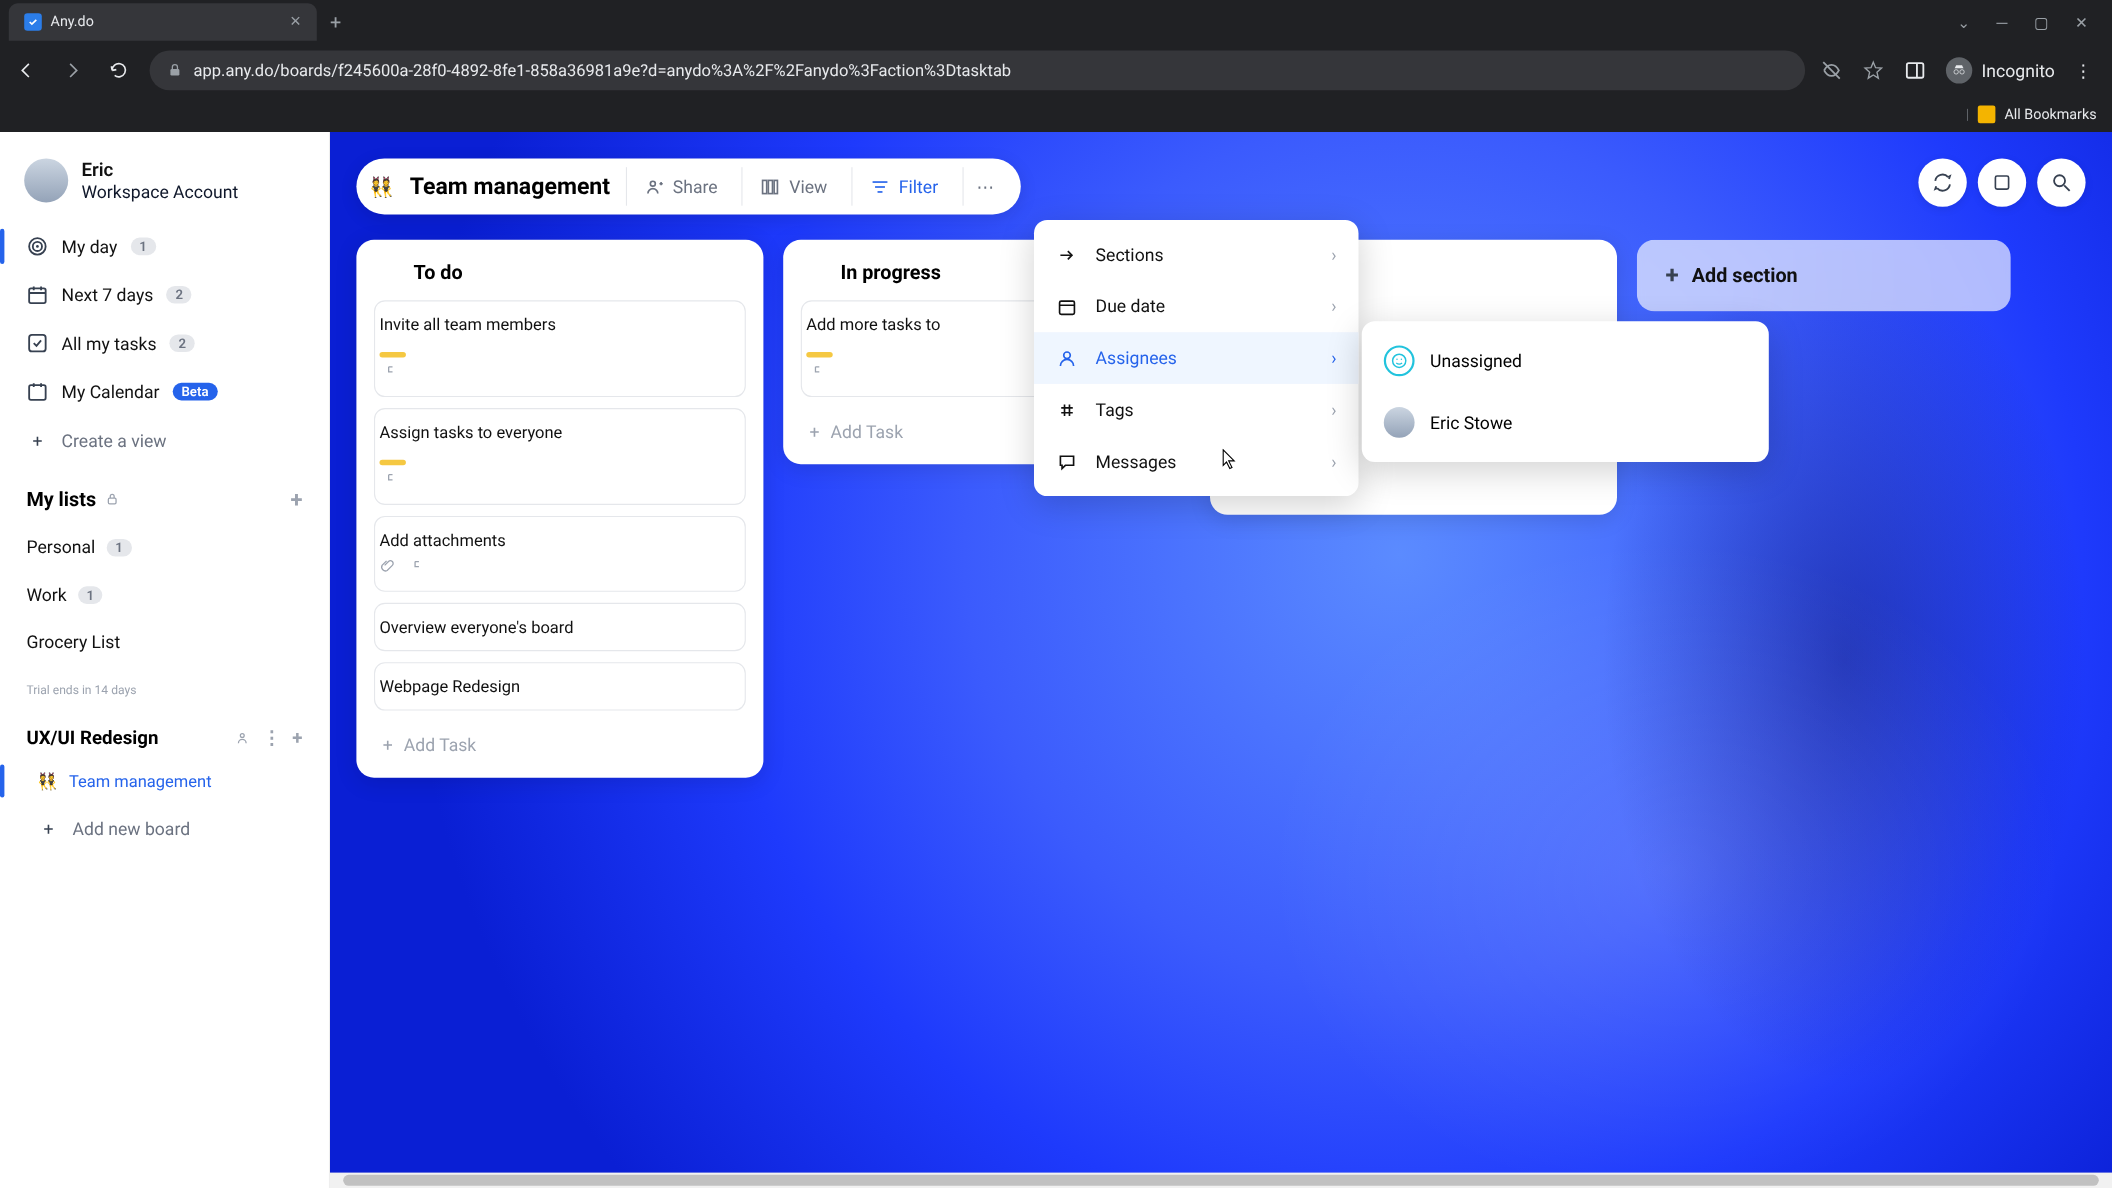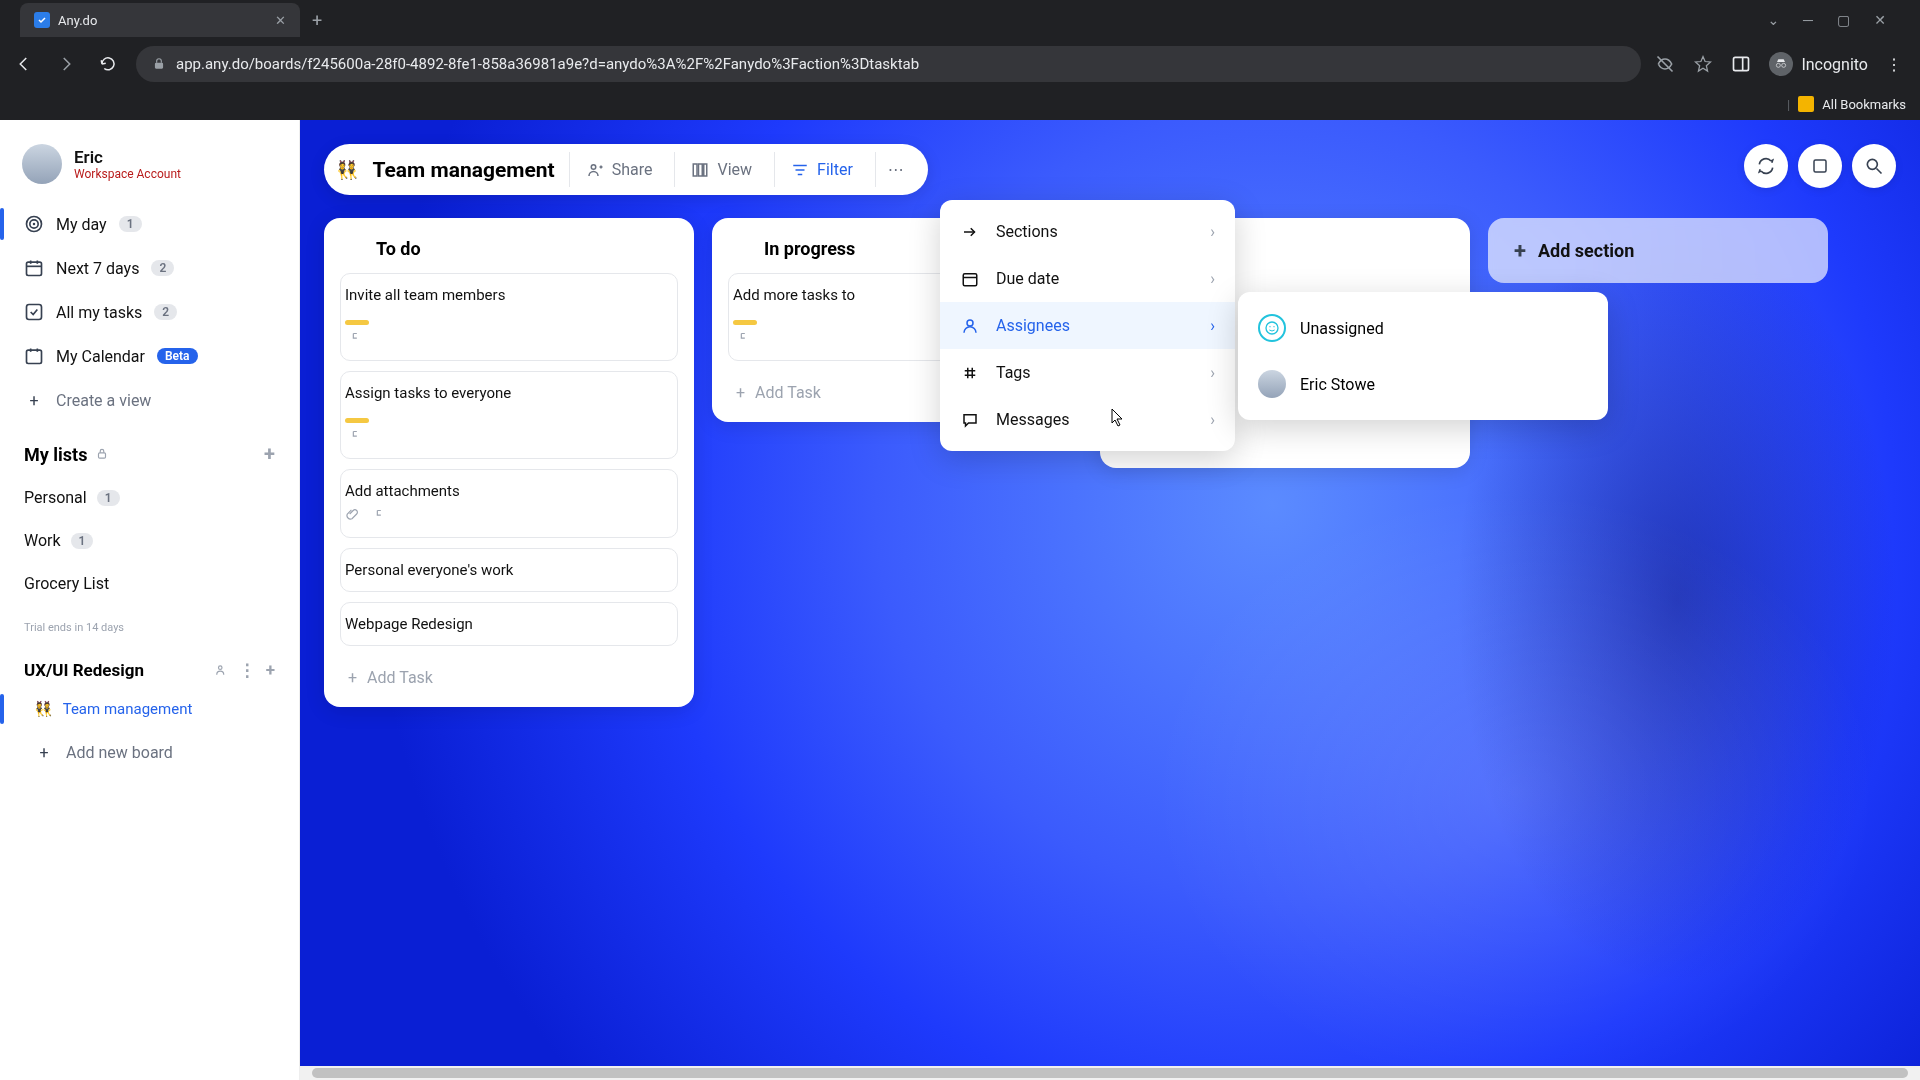--- a/index.html
+++ b/index.html
@@ -1,20 +1,20 @@
 <!DOCTYPE html>
 <html><head>
 <meta charset="utf-8">
 <style>
 * { margin: 0; padding: 0; box-sizing: border-box; font-family: -apple-system, BlinkMacSystemFont, "Segoe UI", Roboto, sans-serif; }
 body { width: 1920px; height: 1080px; overflow: hidden; background: #202124; }
 
 
 .browser-chrome { background: #202124; }
-.tab-bar { display: flex; align-items: center; height: 40px; padding: 0 20px; }
+.tab-bar { display: flex; align-items: center; height: 40px; padding: 0 8px; }
 .tab { display: flex; align-items: center; gap: 8px; background: #35363a; color: #e8eaed; padding: 0 14px; height: 34px; border-radius: 8px 8px 0 0; font-size: 13px; width: 280px; }
 .tab .favicon { width: 16px; height: 16px; background: #2b7de9; border-radius: 3px; display:flex;align-items:center;justify-content:center;}
 .tab .favicon svg{width:10px;height:10px;}
 .tab .close { margin-left: auto; color: #9aa0a6; cursor: pointer; }
 .new-tab { color: #9aa0a6; margin-left: 12px; font-size: 18px; cursor: pointer; }
 .window-controls { margin-left: auto; display: flex; gap: 24px; color: #9aa0a6; padding-right: 14px; }
 .window-controls span { cursor: pointer; font-size:14px;}
 .addr-bar { display: flex; align-items: center; height: 48px; padding: 0 10px; gap: 14px; }
 .nav-btn { color: #9aa0a6; cursor: pointer; display:flex; align-items:center; justify-content:center; width:28px; }
 .nav-btn.enabled{color:#e8eaed;}
@@ -25,21 +25,21 @@
 .incognito-pill .av{width:24px;height:24px;border-radius:50%;background:#5f6368;display:flex;align-items:center;justify-content:center;}
 .bookmarks-bar{height:32px;display:flex;align-items:center;justify-content:flex-end;padding:0 14px;color:#e8eaed;font-size:13px;gap:8px;}
 .bookmarks-bar .folder{width:16px;height:16px;background:#f4b400;border-radius:2px;}
 
 
 .app { display: flex; height: calc(1080px - 120px); background: #fff; }
 .sidebar { width: 300px; background: #fff; border-right: 1px solid #eee; padding: 18px 14px; display:flex; flex-direction:column; gap:4px;}
 .profile { display: flex; align-items: center; gap: 12px; padding: 6px 8px 16px; }
 .avatar { width: 40px; height: 40px; border-radius: 50%; background: linear-gradient(#cbd5e1,#94a3b8); background-size:cover;}
 .profile .name { font-weight: 600; font-size: 17px; color: #111; }
-.profile .sub { font-size: 12px; color: #b91c1c; }
+.profile .sub { font-size: 16px; color: #0f172a; }
 .nav-item { display: flex; align-items: center; gap: 12px; padding: 10px 10px; border-radius: 8px; cursor: pointer; color: #111; font-size: 16px; }
 .nav-item.active{position:relative;}
 .nav-item.active::before{content:"";position:absolute;left:-14px;top:4px;bottom:4px;width:4px;background:#2563eb;border-radius:2px;}
 .nav-item .ic{width:20px;height:20px;color:#374151;display:flex;align-items:center;justify-content:center;}
 .badge { background: #e5e7eb; color: #6b7280; border-radius: 10px; padding: 1px 8px; font-size: 12px; font-weight:600;}
 .badge.blue{background:#2563eb;color:#fff;}
 .section-head{display:flex;align-items:center;gap:8px;padding:18px 10px 8px;font-weight:700;font-size:18px;}
 .section-head .plus{margin-left:auto;color:#9ca3af;cursor:pointer;font-size:20px;}
 .list-item{display:flex;align-items:center;gap:10px;padding:10px 10px;font-size:16px;color:#111;cursor:pointer;border-radius:8px;}
 .trial{font-size:11px;color:#9ca3af;padding:14px 10px 2px;}
@@ -365,21 +365,21 @@
                 <path d="M8 12 l6 -6 a4 4 0 0 1 6 6 l-8 8 a6 6 0 0 1 -8 -8 l7 -7" stroke="currentColor" stroke-width="2" fill="none"></path>
               </svg>
             </span>
           <span class="subtask-ic">
               <svg width="14" height="14" viewBox="0 0 24 24">
                 <path d="M4 6 h6 M4 6 v8 h6" stroke="currentColor" stroke-width="2" fill="none"></path>
               </svg>
             </span>
         </div>
         <div class="card">
-          <div class="t" style="margin-bottom:0">Personal everyone's work</div>
+          <div class="t" style="margin-bottom:0">Overview everyone's board</div>
         </div>
         <div class="card">
           <div class="t" style="margin-bottom:0">Webpage Redesign</div>
         </div>
         <div class="add-task">
           <span>+</span>
           <span>Add Task</span>
         </div>
       </div>
 

